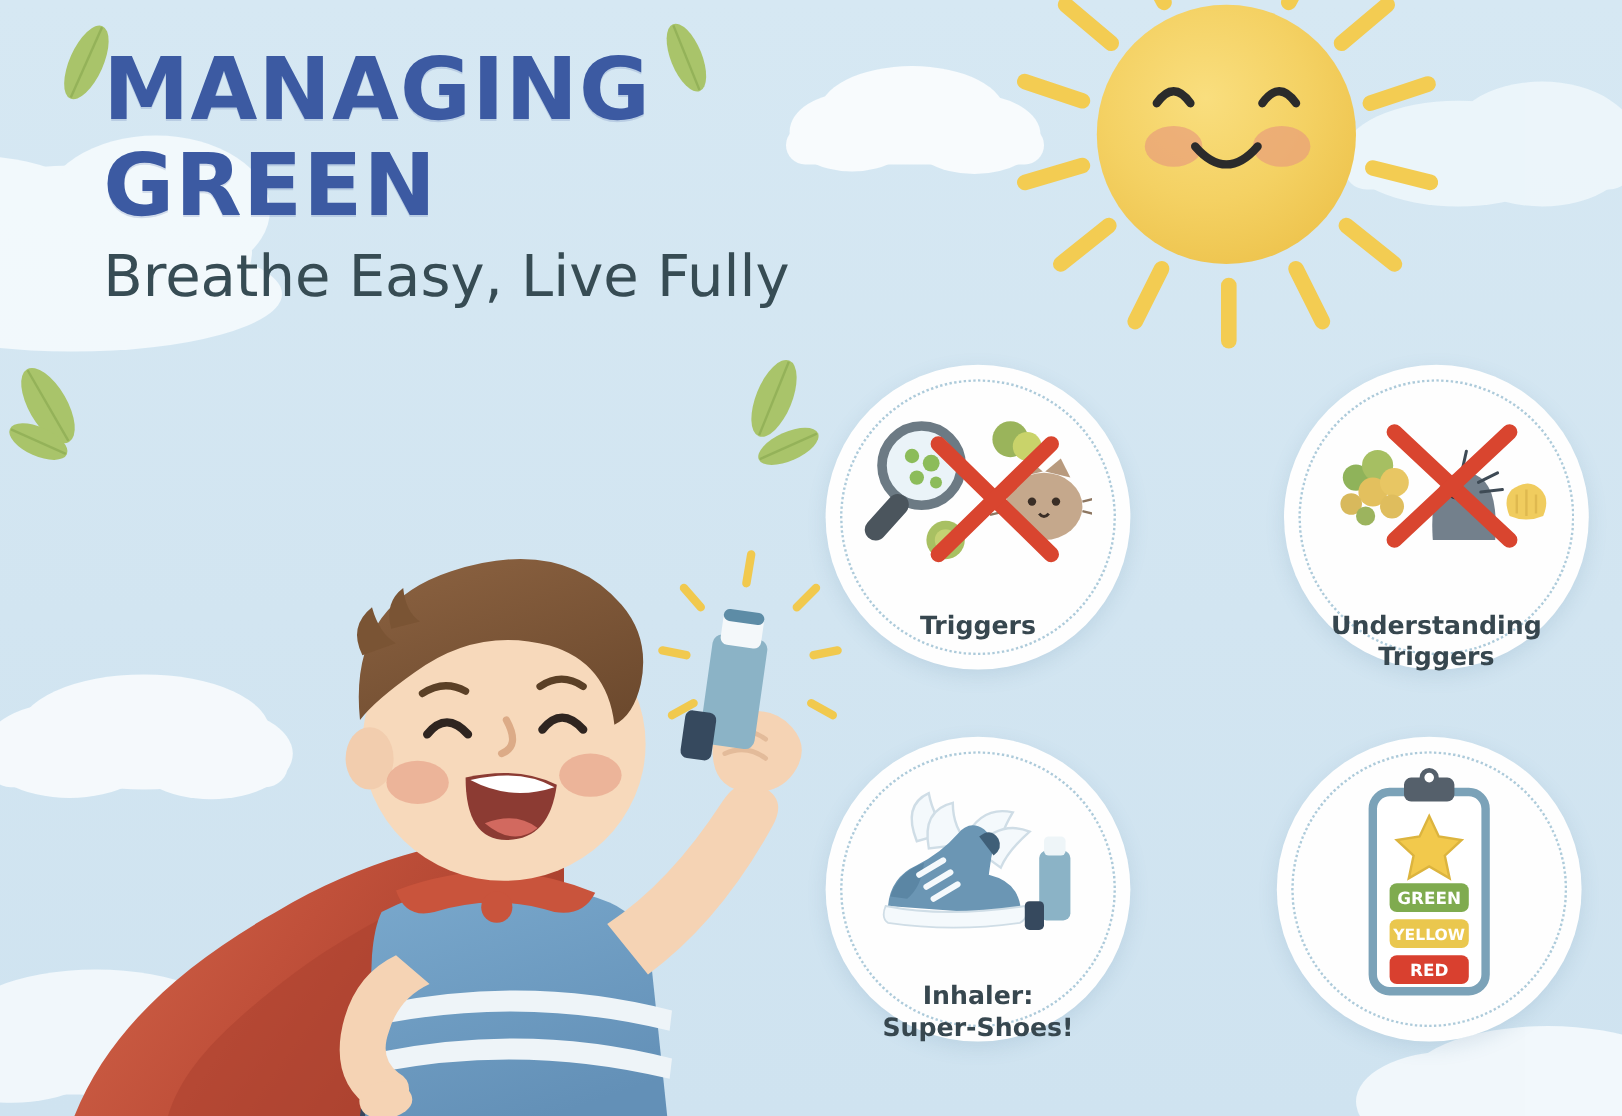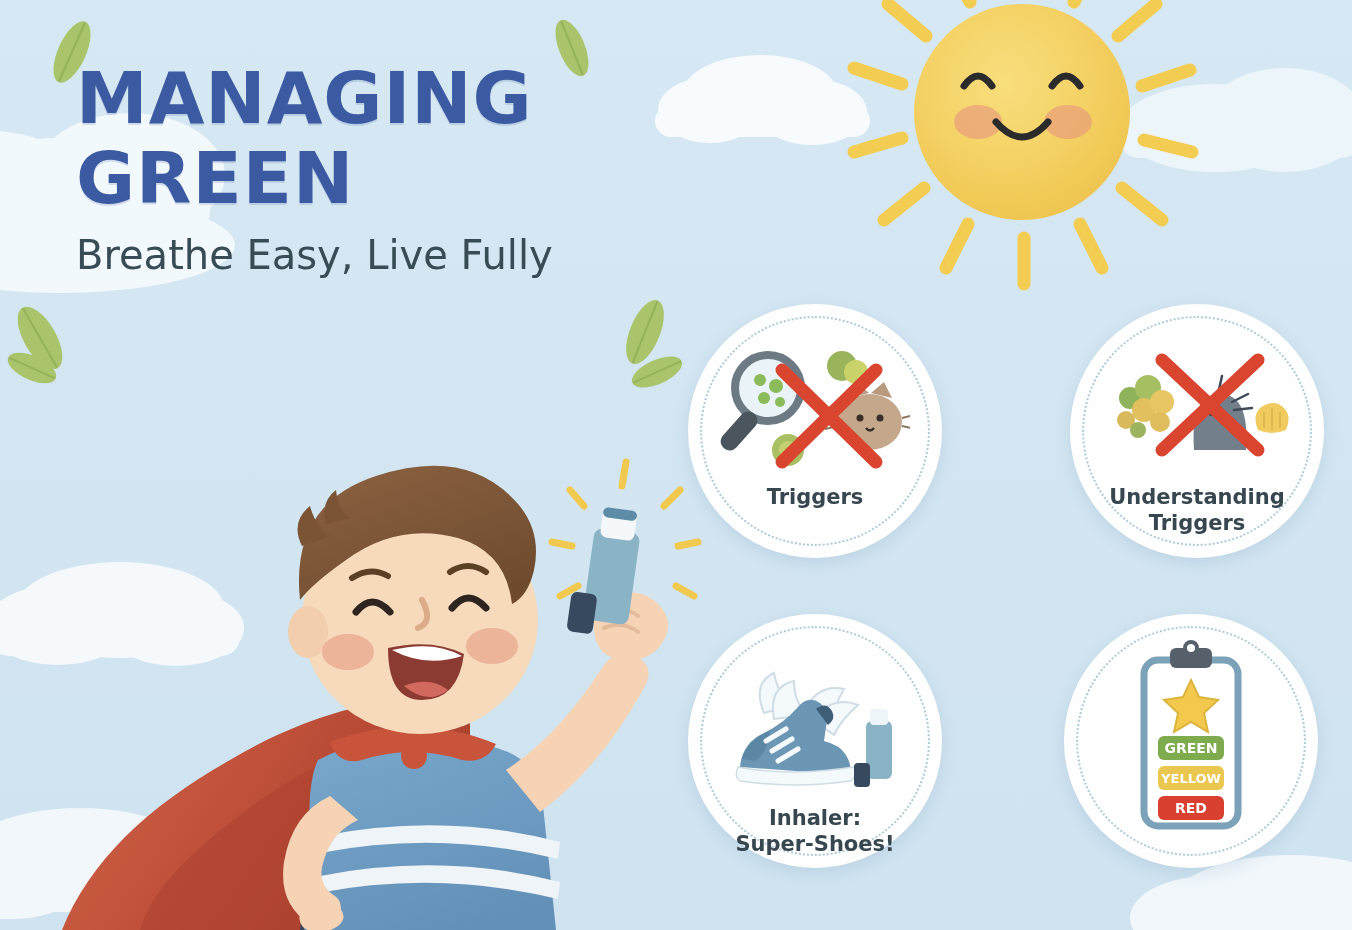--- a/index.html
+++ b/index.html
@@ -14,55 +14,55 @@
     position:absolute; inset:0;
     width:1352px; height:930px;
     background:linear-gradient(180deg,#d6e8f3 0%,#d2e5f1 55%,#cfe3f0 100%);
     overflow:hidden;
   }
   .layer { position:absolute; inset:0; }
   svg.layer { display:block; }
 
   
   .title-wrap {
-    position:absolute; left:76px; top:34px; width:560px;
+    position:absolute; left:86px; top:34px; width:560px;
     z-index:6;
-    margin-top:24px;
   }
   .title-line {
     font-family:"DejaVu Sans", sans-serif;
     font-weight:bold;
     font-size:72px;
     line-height:80px;
     letter-spacing:1px;
     color:#3c5aa2;
     text-shadow:0 2px 0 rgba(60,90,162,0.18);
     white-space:nowrap;
   }
   .subtitle {
     margin-top:14px;
     font-family:"DejaVu Sans", sans-serif;
-    font-size:40px;
+    font-size:48px;
     line-height:46px;
     color:#374c54;
     white-space:nowrap;
   }
 
   
   .card {
     position:absolute;
     width:254px; height:254px;
     border-radius:50%;
     background:#fefefe;
     box-shadow:0 5px 16px rgba(90,130,160,0.16);
     z-index:7;
     display:flex;
     flex-direction:column;
     align-items:center;
     justify-content:flex-start;
+    gap:24px;
   }
   .card .dots {
     position:absolute; left:12px; top:12px;
     width:230px; height:230px;
     border-radius:50%;
     border:2.5px dotted #9fc2d4;
     opacity:.85;
     pointer-events:none;
   }
   .card-art {

